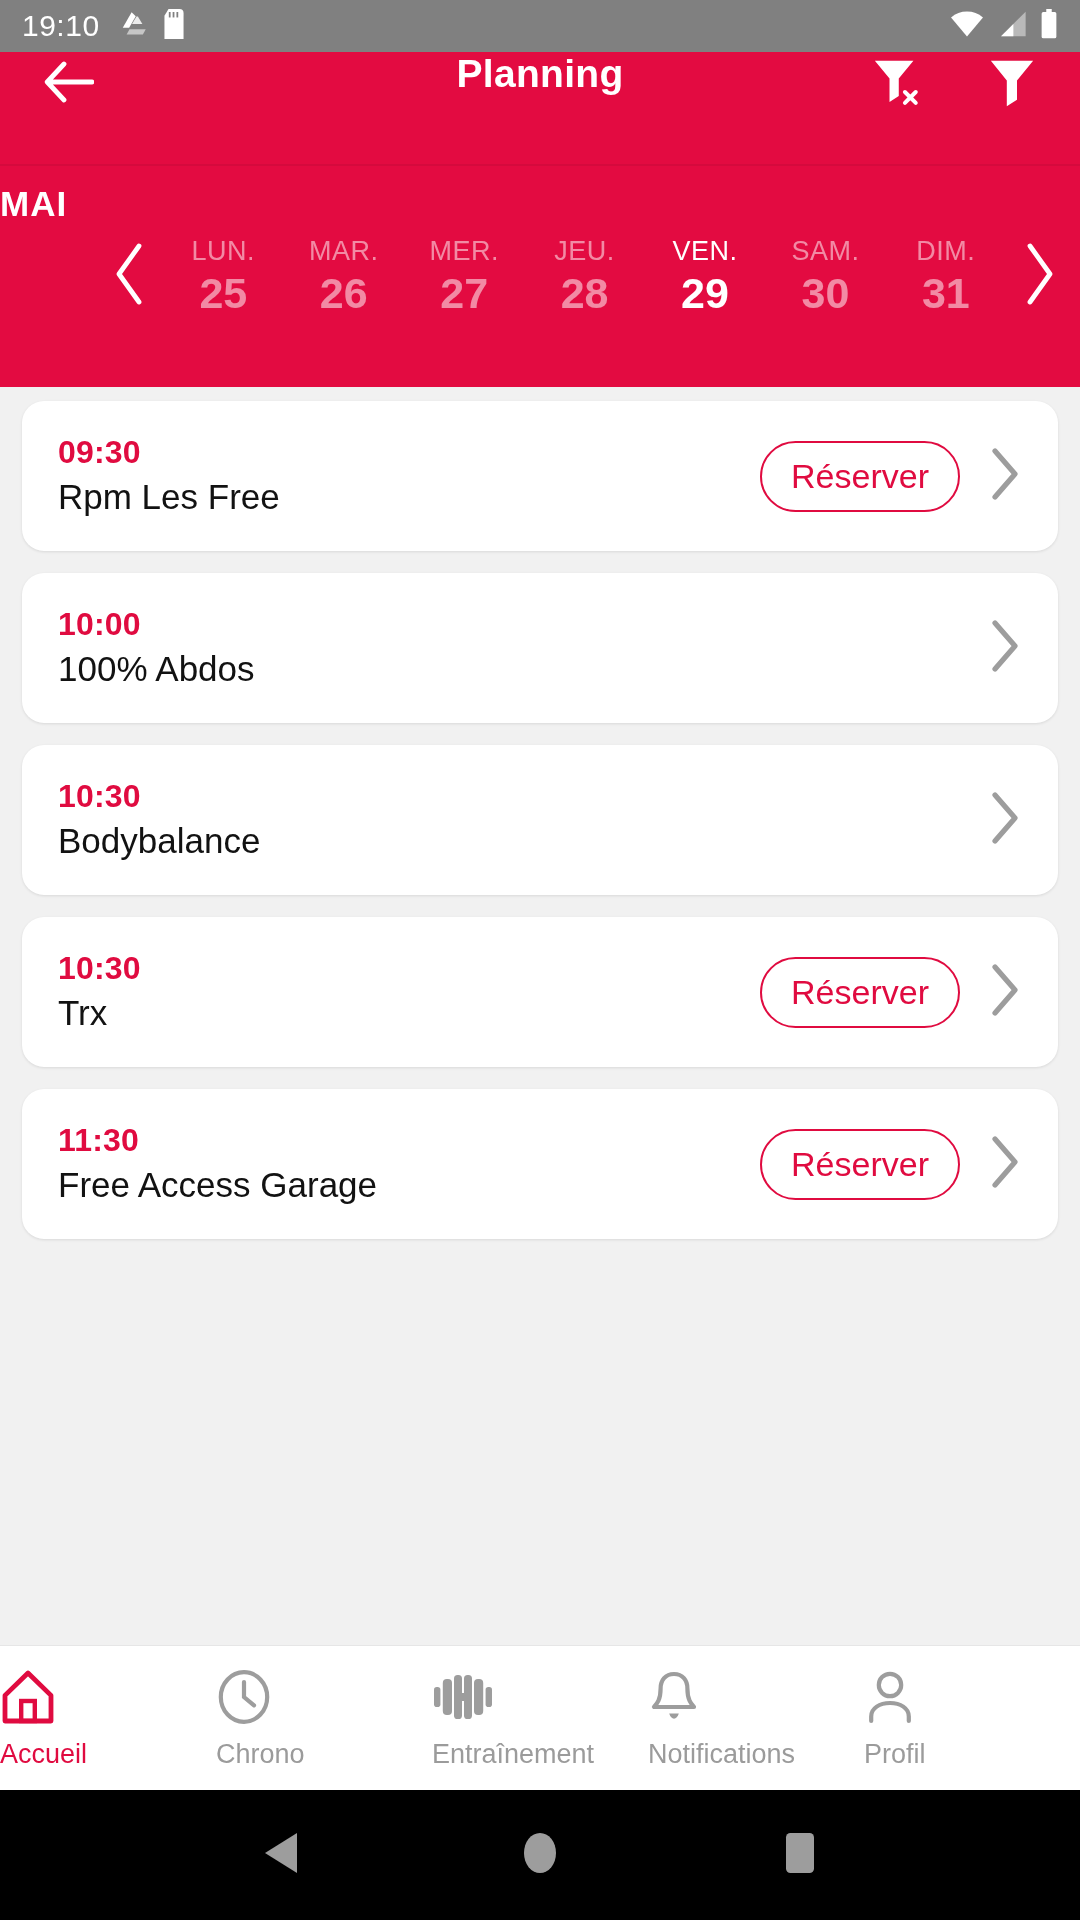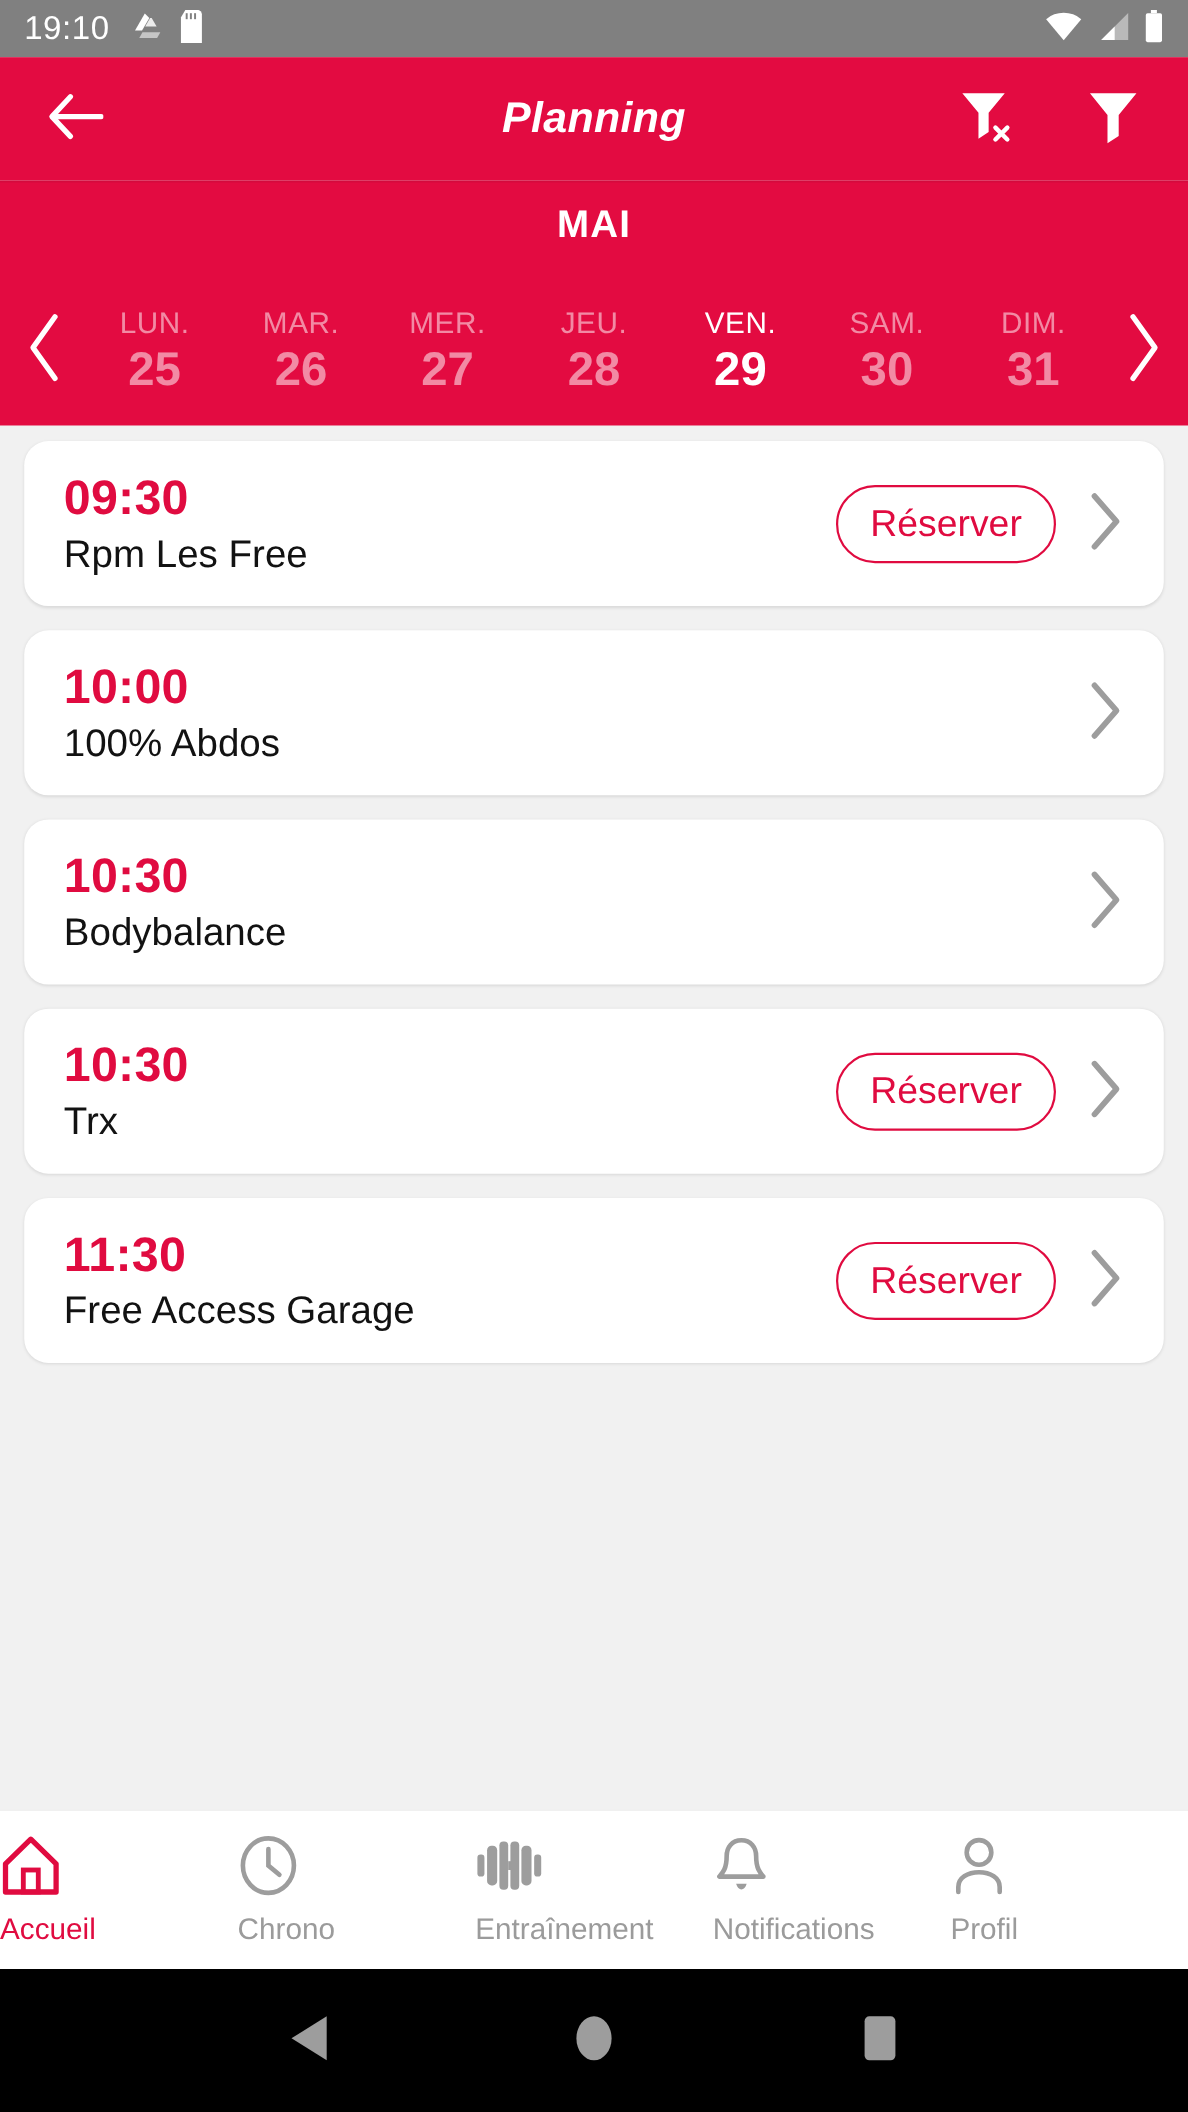--- a/index.html
+++ b/index.html
@@ -18,34 +18,34 @@
   }
   .sb-time { font-size:30px; font-weight:400; letter-spacing:.5px; line-height:1; }
   .sb-left-icons { display:flex; align-items:center; gap:14px; margin-left:20px; }
   .sb-spacer { flex:1 1 auto; }
   .sb-right-icons { display:flex; align-items:center; gap:13px; }
   .sb-icon { display:block; }
 
   
   .appbar {
     flex:0 0 112px; height:112px; background:#e30b41;
-    display:flex; align-items:center; padding:0 36px; position:relative;font-style:italic;
+    display:flex; align-items:flex-start; padding:0 36px; position:relative;
   }
   .appbar-title {
     position:absolute; left:0; right:0; text-align:center;
     color:#fff; font-size:39px; font-weight:bold; letter-spacing:.3px;
     pointer-events:none;
   }
   .ab-btn { display:flex; align-items:center; justify-content:center; width:64px; height:64px; position:relative; z-index:2; }
   .ab-right { margin-left:auto; display:flex; align-items:center; gap:50px; position:relative; z-index:2; }
 
   
   .datestrip {
     flex:0 0 223px; height:223px; background:#e30b41;
-    display:flex; flex-direction:column; position:relative;
+    display:flex; flex-direction:row; position:relative;
     box-shadow:inset 0 2px 0 rgba(0,0,0,.06);
     gap:22px;
   }
   .month {
     text-align:center; color:#fff; font-size:35px; font-weight:bold;
     letter-spacing:1px; margin-top:16px; height:48px; line-height:48px;
   }
   .days-row { flex:1 1 auto; display:flex; align-items:center; padding:0 10px; }
   .nav-arrow {
     flex:0 0 64px; display:flex; align-items:center; justify-content:center;
@@ -64,21 +64,21 @@
   .content {
     flex:1 1 auto; background:#f1f1f1; overflow:hidden;
     padding:14px 0 0 0; position:relative;
   }
   .card {
     margin:0 22px 22px 22px; background:#ffffff; border-radius:22px;
     height:150px; display:flex; align-items:center; padding:0 30px 0 36px;
     box-shadow:0 1px 3px rgba(0,0,0,.10);
   }
   .card-texts { display:flex; flex-direction:column; justify-content:center; gap:6px; flex:1 1 auto; }
-  .card-time { color:#e00b40; font-size:44px; font-weight:bold; line-height:1.15; letter-spacing:.2px; }
+  .card-time { color:#e00b40; font-size:32px; font-weight:bold; line-height:1.15; letter-spacing:.2px; }
   .card-name { color:#121212; font-size:35px; font-weight:400; line-height:1.15; }
   .book-btn {
     border:2px solid #e00b40; color:#e00b40; background:transparent;
     border-radius:40px; height:71px; min-width:200px; padding:0 28px;
     font-size:34px; font-family:"Liberation Sans", sans-serif;
     display:flex; align-items:center; justify-content:center;
     margin-right:22px; white-space:nowrap;
   }
   .chev { flex:0 0 46px; display:flex; align-items:center; justify-content:center; }
 

